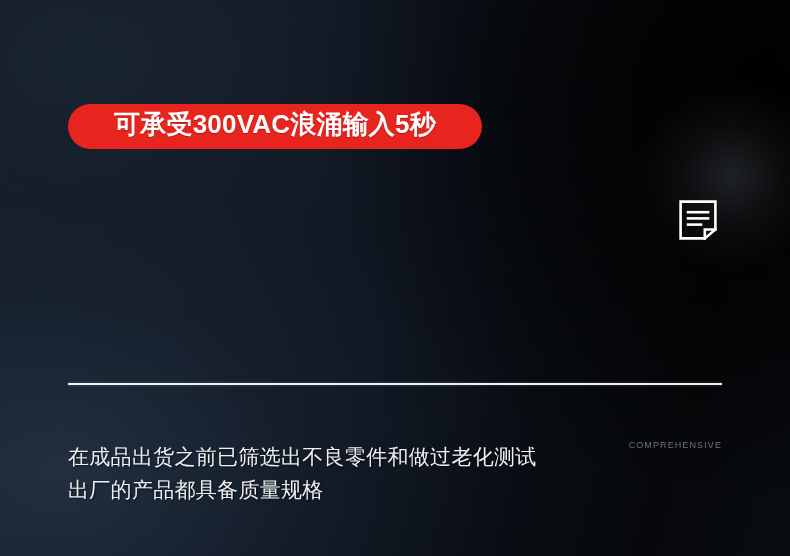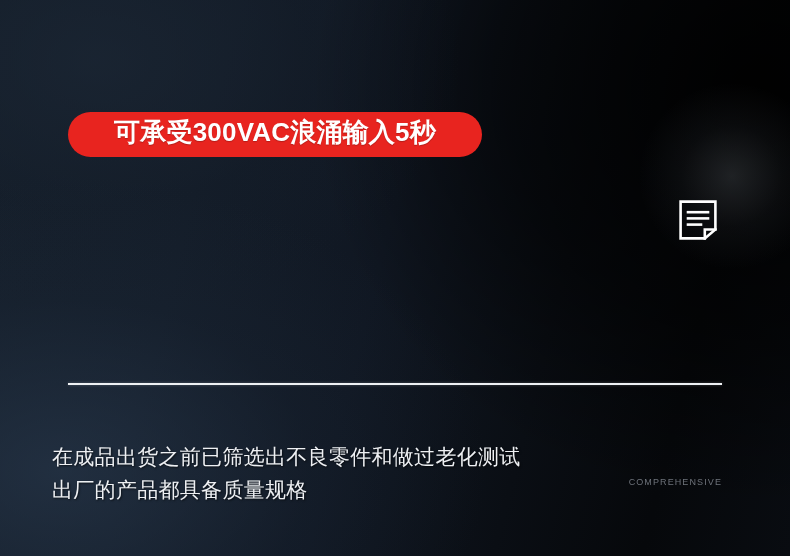--- a/index.html
+++ b/index.html
@@ -21,21 +21,21 @@
       radial-gradient(ellipse 520px 360px at 60px 470px, rgba(40,56,76,0.65) 0%, rgba(28,40,56,0.28) 48%, rgba(0,0,0,0) 82%),
       radial-gradient(ellipse 430px 300px at 95px 60px, rgba(27,38,52,0.70) 0%, rgba(20,29,41,0.30) 50%, rgba(0,0,0,0) 85%),
       radial-gradient(ellipse 560px 520px at 760px 90px, rgba(0,0,0,0.92) 0%, rgba(0,0,0,0.55) 45%, rgba(0,0,0,0) 80%),
       linear-gradient(104deg, #16202c 0%, #141d29 26%, #101722 48%, #0a0e14 68%, #06080b 84%, #090c11 100%);
   }
 
   
   #badge {
     position: absolute;
     left: 68px;
-    top: 112px;
+    top: 104px;
     width: 414px;
     height: 45px;
     border-radius: 23px;
     display: flex;
     align-items: center;
     justify-content: center;
     box-sizing: border-box;
     padding-bottom: 6px;
   }
   #badge-text {
@@ -81,36 +81,36 @@
     top: 383px;
     width: 654px;
     height: 2px;
     background: #eef1f4;
     box-shadow: 0 0 3px rgba(255,255,255,0.25);
   }
 
   
   #body-copy {
     position: absolute;
-    left: 52px;
+    left: 68px;
     top: 440px;
     font-size: 21px;
     line-height: 33px;
     color: #eef0f3;
     letter-spacing: 0.3px;
     white-space: nowrap;
     text-shadow: 1px 1px 2px rgba(0,0,0,0.6);
   }
   #body-line-2 { display: block; }
 
   
   #caption {
     position: absolute;
     right: 68px;
-    top: 474px;
+    top: 437px;
     text-align: center;
     color: #6e737b;
     font-size: 9px;
     line-height: 17px;
     letter-spacing: 1.1px;
     white-space: nowrap;
   }
   #caption-line-2 { display: block; }
 </style>
 </head>

